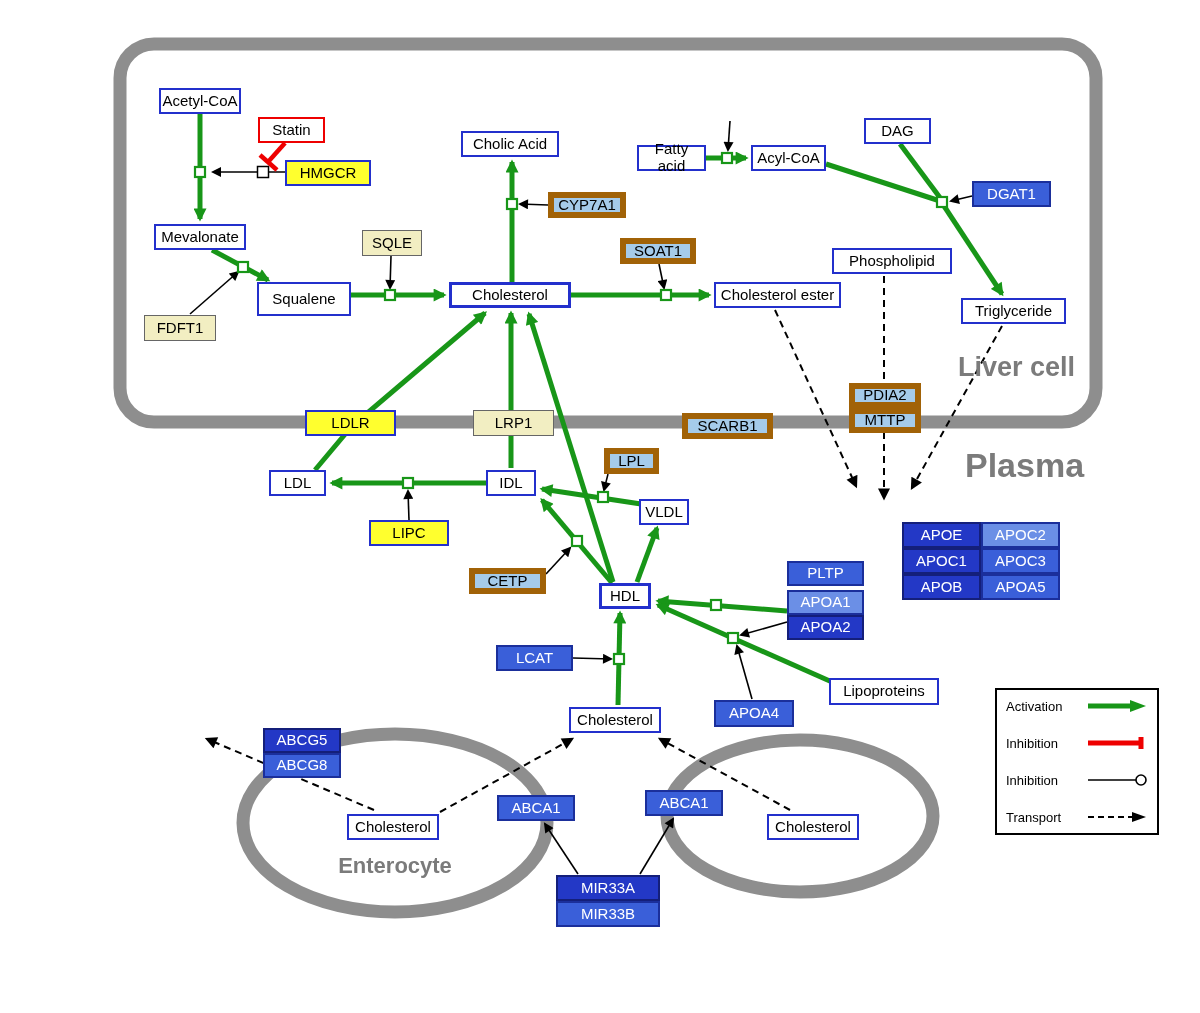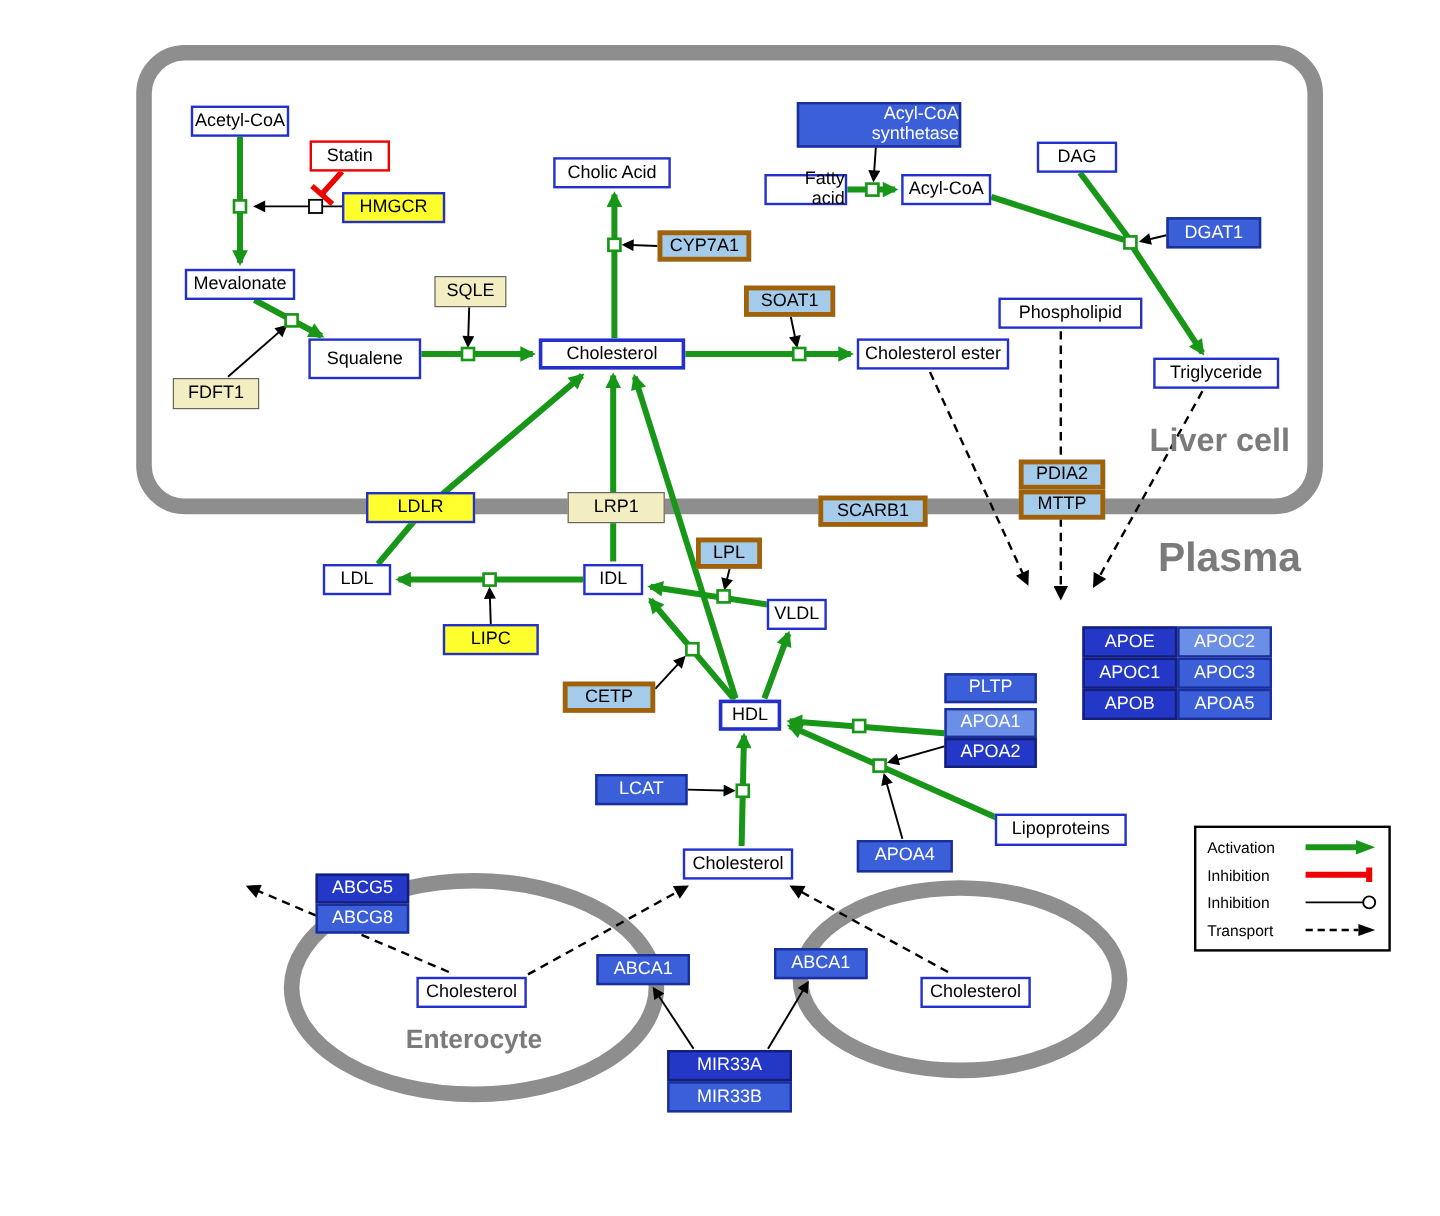--- a/index.html
+++ b/index.html
@@ -1,33 +1,33 @@
 <!DOCTYPE html>
 <html><head>
 <meta charset="utf-8">
 <style>
   *{margin:0;padding:0;box-sizing:border-box}
   html,body{background:#fff}
   body{font-family:"Liberation Sans",sans-serif;color:#000}
   #canvas{position:relative;width:1200px;height:1013px;background:#fff;overflow:hidden}
   #edges{position:absolute;left:0;top:0;z-index:1}
   .node{position:absolute;z-index:2;display:flex;align-items:center;justify-content:center;
-        font-size:15px;text-align:right;line-height:1.12;background:#fff;white-space:normal}
+        font-size:15px;text-align:center;line-height:1.12;background:#fff;white-space:normal}
   .n-white{border:2.5px solid #2330cc}
   .n-thick{border:3px solid #2330cc}
   .n-red{border:2.5px solid #ee0000}
   .n-yellow{background:#ffff2e;border:2px solid #2330cc}
   .n-pale{background:#f2eec2;border:1.5px solid #666}
-  .n-lblue{background:#a5cbea;border:4px solid #a16207}
+  .n-lblue{background:#a5cbea;border:6px solid #a16207}
   .n-blue{background:#3a5fd9;border:2px solid #1b2f9b;color:#fff}
   .n-dblue{background:#2338c6;border:2px solid #141f7a;color:#fff}
   .n-lblue2{background:#6b8fe6;border:2px solid #1b2f9b;color:#fff}
   .comp-label{position:absolute;z-index:2;font-weight:bold;color:#7b7b7b}
   .legend{position:absolute;z-index:3;border:2px solid #000;background:#fff;
-          padding:7px 9px;display:flex;flex-direction:column;gap:5px}
+          padding:7px 9px;display:flex;flex-direction:column;gap:19px}
   .lg-row{display:flex;align-items:center;justify-content:space-between;font-size:13px;height:18px;gap:8px}
   .lg-row svg{flex:0 0 auto}
 </style>
 </head>
 <body>
 
 <div id="canvas">
 
 <svg id="edges" width="1200" height="1013" viewBox="0 0 1200 1013">
   <defs>
@@ -129,35 +129,34 @@
 <div class="node n-yellow" style="left:285px;top:160px;width:86px;height:26px">HMGCR</div>
 <div class="node n-white" style="left:154px;top:224px;width:92px;height:26px">Mevalonate</div>
 <div class="node n-pale" style="left:144px;top:315px;width:72px;height:26px">FDFT1</div>
 <div class="node n-white" style="left:257px;top:282px;width:94px;height:34px">Squalene</div>
 <div class="node n-pale" style="left:362px;top:230px;width:60px;height:26px">SQLE</div>
 <div class="node n-thick" style="left:449px;top:282px;width:122px;height:26px">Cholesterol</div>
 <div class="node n-white" style="left:461px;top:131px;width:98px;height:26px">Cholic Acid</div>
 <div class="node n-lblue" style="left:548px;top:192px;width:78px;height:26px">CYP7A1</div>
 <div class="node n-lblue" style="left:620px;top:238px;width:76px;height:26px">SOAT1</div>
 <div class="node n-white" style="left:714px;top:282px;width:127px;height:26px">Cholesterol ester</div>
-<div class="node n-blue" style="left:664px;top:85px;width:137px;height:38px">Acyl-CoA synthetase</div>
 <div class="node n-white" style="left:637px;top:145px;width:69px;height:26px">Fatty acid</div>
 <div class="node n-white" style="left:751px;top:145px;width:75px;height:26px">Acyl-CoA</div>
 <div class="node n-white" style="left:864px;top:118px;width:67px;height:26px">DAG</div>
 <div class="node n-blue" style="left:972px;top:181px;width:79px;height:26px">DGAT1</div>
 <div class="node n-white" style="left:832px;top:248px;width:120px;height:26px">Phospholipid</div>
 <div class="node n-white" style="left:961px;top:298px;width:105px;height:26px">Triglyceride</div>
 <div class="node n-lblue" style="left:849px;top:383px;width:72px;height:25px">PDIA2</div>
 <div class="node n-lblue" style="left:849px;top:408px;width:72px;height:25px">MTTP</div>
 <div class="node n-yellow" style="left:305px;top:410px;width:91px;height:26px">LDLR</div>
 <div class="node n-pale" style="left:473px;top:410px;width:81px;height:26px">LRP1</div>
 <div class="node n-lblue" style="left:682px;top:413px;width:91px;height:26px">SCARB1</div>
 <div class="node n-white" style="left:269px;top:470px;width:57px;height:26px">LDL</div>
 <div class="node n-white" style="left:486px;top:470px;width:50px;height:26px">IDL</div>
-<div class="node n-lblue" style="left:580px;top:448px;width:55px;height:26px">LPL</div>
+<div class="node n-lblue" style="left:604px;top:448px;width:55px;height:26px">LPL</div>
 <div class="node n-white" style="left:639px;top:499px;width:50px;height:26px">VLDL</div>
 <div class="node n-yellow" style="left:369px;top:520px;width:80px;height:26px">LIPC</div>
 <div class="node n-lblue" style="left:469px;top:568px;width:77px;height:26px">CETP</div>
 <div class="node n-thick" style="left:599px;top:583px;width:52px;height:26px">HDL</div>
 <div class="node n-blue" style="left:787px;top:561px;width:77px;height:25px">PLTP</div>
 <div class="node n-lblue2" style="left:787px;top:590px;width:77px;height:25px">APOA1</div>
 <div class="node n-dblue" style="left:787px;top:615px;width:77px;height:25px">APOA2</div>
 <div class="node n-blue" style="left:496px;top:645px;width:77px;height:26px">LCAT</div>
 <div class="node n-blue" style="left:714px;top:700px;width:80px;height:27px">APOA4</div>
 <div class="node n-white" style="left:829px;top:678px;width:110px;height:27px">Lipoproteins</div>

